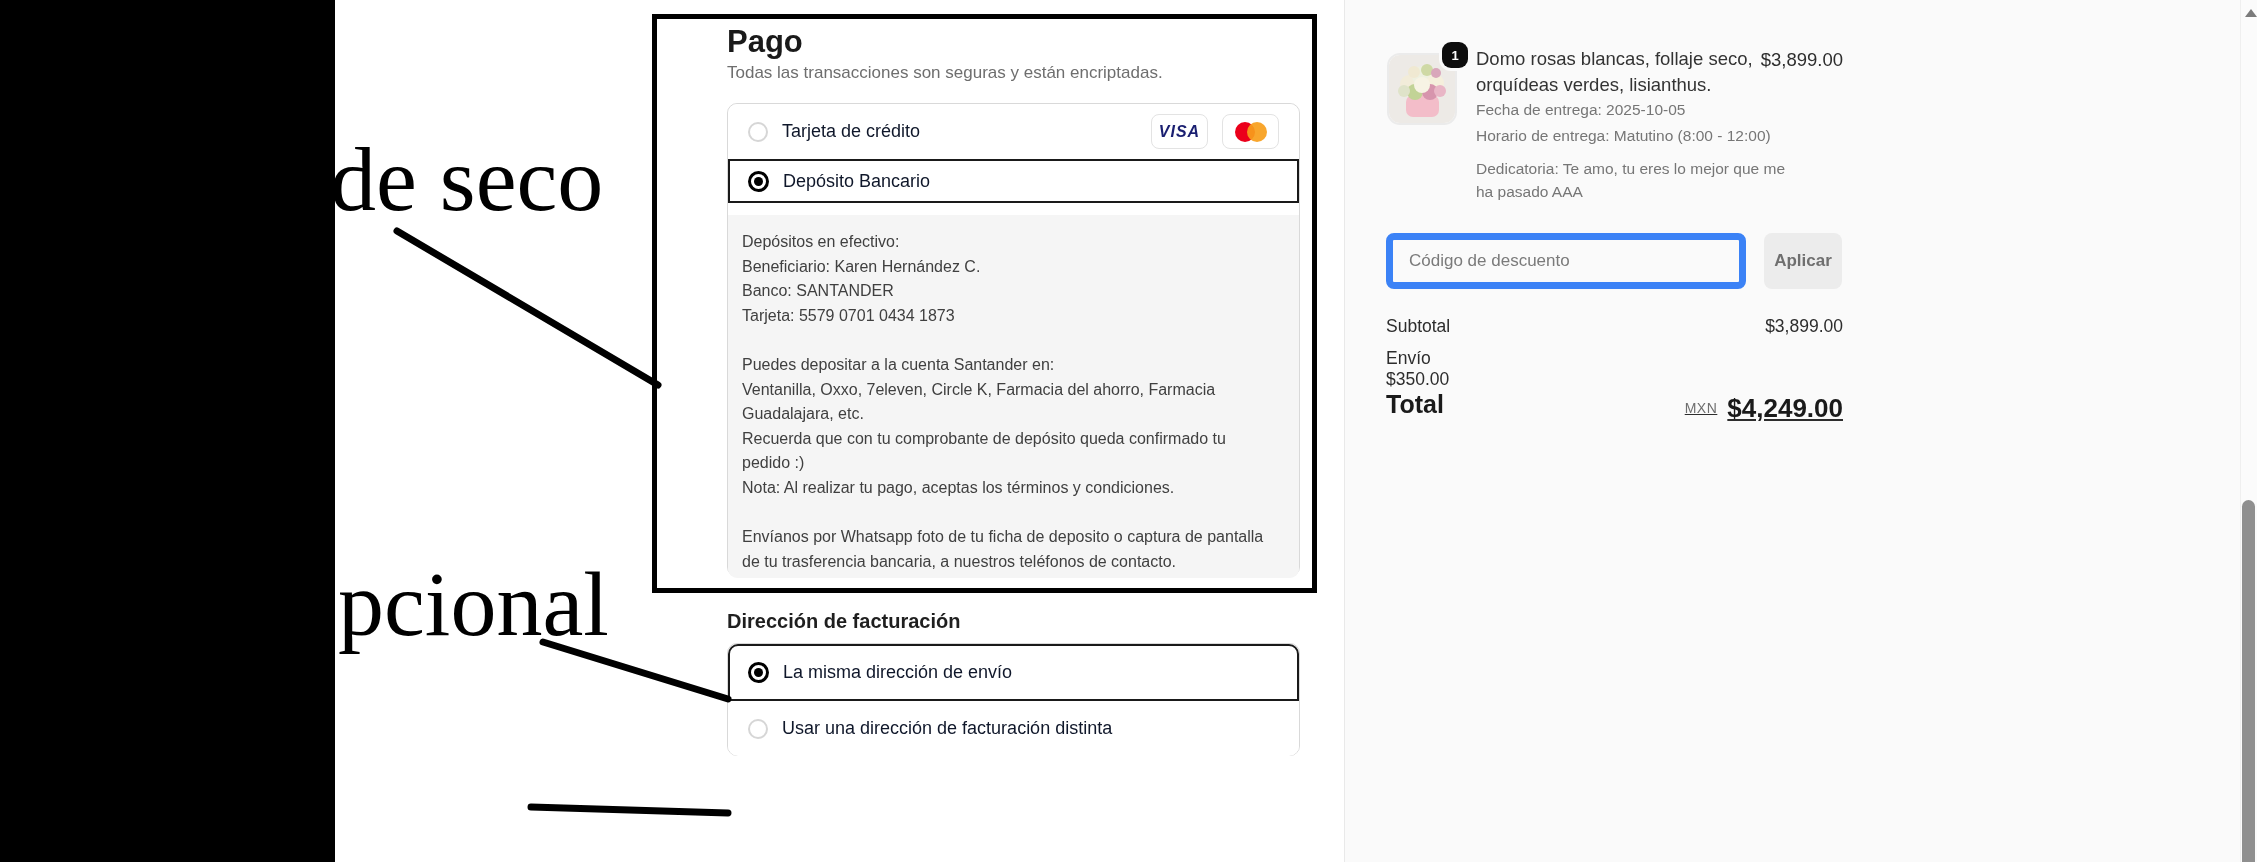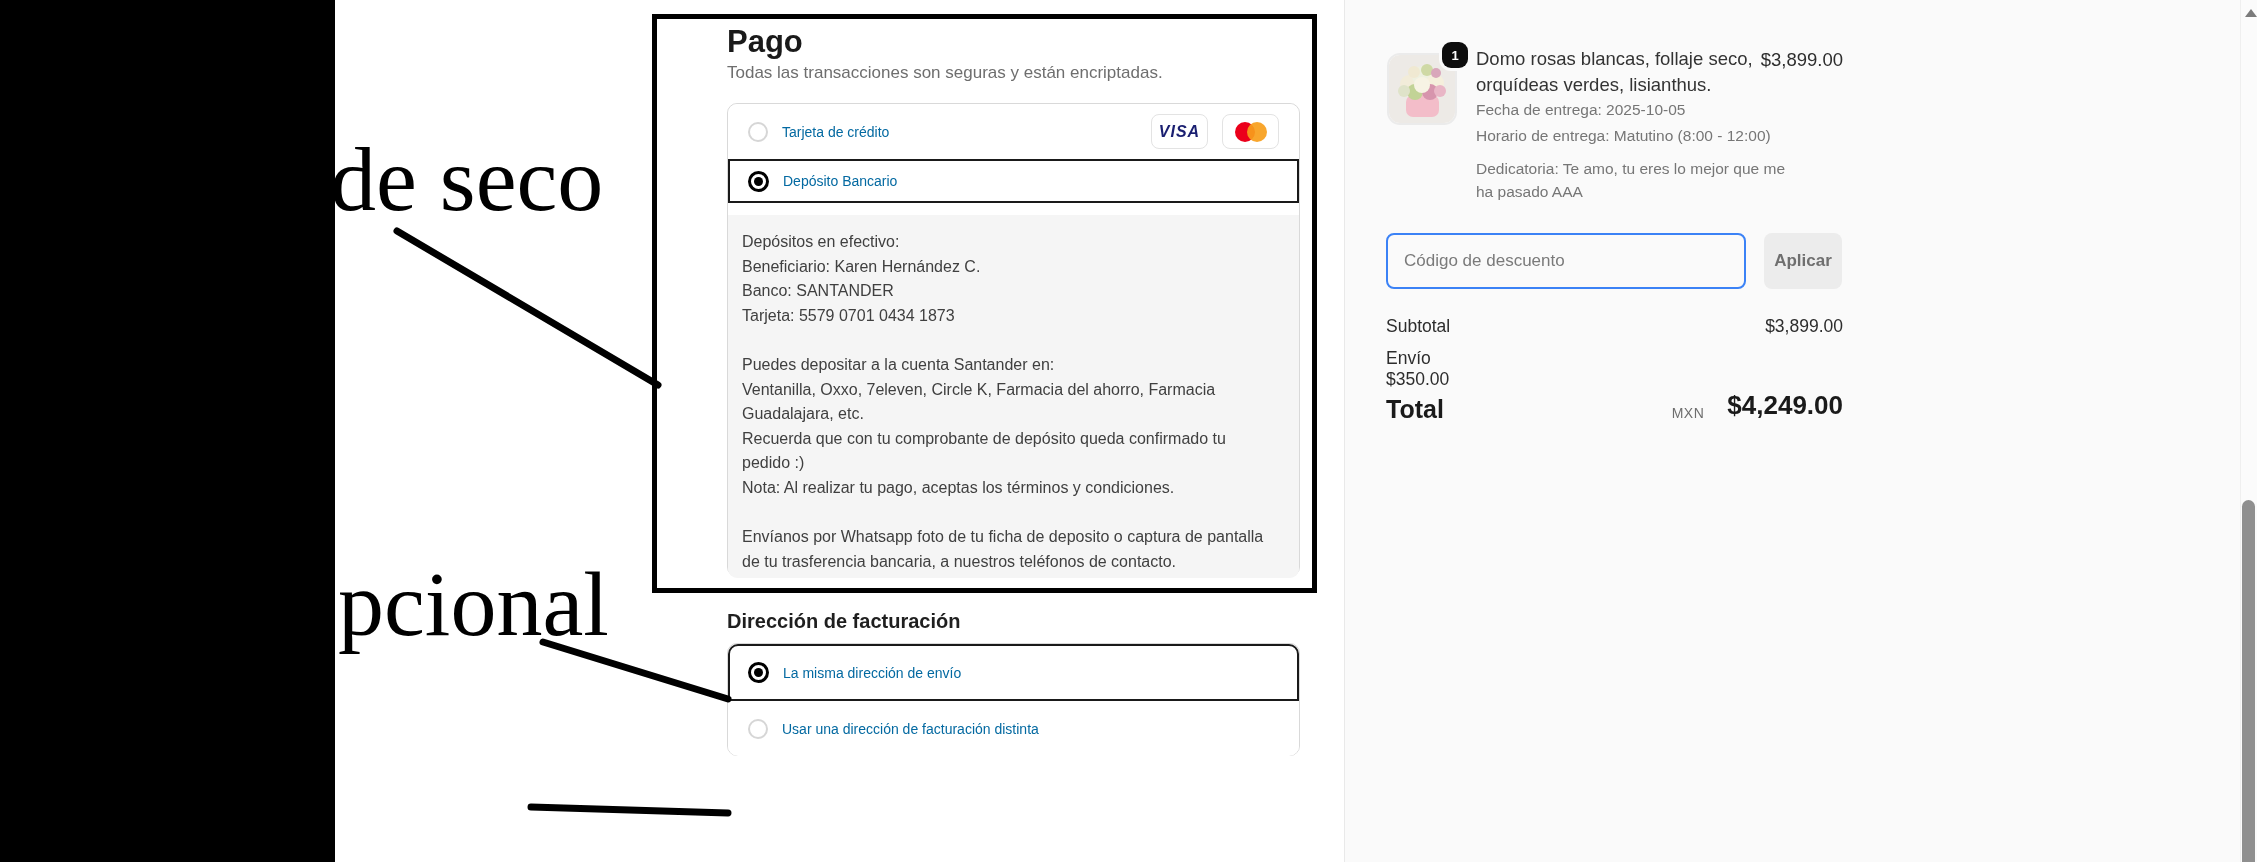--- a/index.html
+++ b/index.html
@@ -17,21 +17,21 @@
   .annot-rect { position:absolute; left:652px; top:14px; width:665px; height:579px; border:5px solid #000; z-index:15; pointer-events:none; }
 
   
   .pago-title { position:absolute; left:727px; top:24px; font-size:31px; font-weight:700; color:#1a1a1a; z-index:1; }
   .pago-subtitle { position:absolute; left:727px; top:63px; font-size:17px; color:#6e6e6e; z-index:1; }
 
   .methods-card { position:absolute; left:727px; top:103px; width:573px; height:474px; border:1px solid #d9d9d9; border-radius:10px; background:#fff; z-index:1; }
   .opt-row { position:absolute; left:0; width:100%; display:flex; align-items:center; padding:0 20px; gap:14px; background:#fff; }
   .opt-row.r1 { top:0; height:55px; border-radius:10px 10px 0 0; }
   .opt-row.r2 { top:55px; height:44px; box-shadow:inset 0 0 0 2px #1a1a1a; }
-  .opt-label { font-size:14px; color:#0369a1; }
+  .opt-label { font-size:18px; color:#0f172a; }
   .radio-off { width:20px; height:20px; border-radius:50%; border:2px solid #d6d6d6; background:#fff; flex:0 0 auto; }
   .radio-on  { width:21px; height:21px; border-radius:50%; border:3px solid #000; background:#fff; flex:0 0 auto; display:flex; align-items:center; justify-content:center; }
   .radio-on::after { content:""; width:9px; height:9px; border-radius:50%; background:#000; }
   .spacer { flex:1; }
   .brand-badge { width:57px; height:35px; background:#fff; border:1px solid #e3e3e3; border-radius:8px; display:flex; align-items:center; justify-content:center; flex:0 0 auto; }
   .visa-text { font-size:16px; font-weight:800; font-style:italic; color:#1a1f71; letter-spacing:1px; }
   .deposit-body { position:absolute; left:0; top:111px; width:100%; height:363px; background:#f5f5f5; border-radius:0 0 9px 9px; padding:15px 14px; font-size:16px; line-height:24.6px; color:#404040; white-space:pre; overflow:hidden; }
 
   .billing-title { position:absolute; left:727px; top:610px; font-size:20px; font-weight:600; color:#1f1f1f; z-index:1; }
   .billing-card { position:absolute; left:727px; top:643px; width:573px; height:113px; border:1px solid #d9d9d9; border-radius:10px; background:#fff; z-index:1; }
@@ -41,28 +41,28 @@
   .checkout-btn { position:absolute; left:727px; top:774px; width:573px; height:57px; background:#000; border:none; border-radius:8px; color:#fff; font-size:20px; font-weight:700; font-family:inherit; z-index:1; cursor:pointer; }
 
   
   .summary-panel { position:absolute; left:1344px; top:0; width:896px; height:862px; background:#fafafa; border-left:1px solid #e9e9e9; z-index:1; }
   .thumb { position:absolute; left:42px; top:53px; width:70px; height:72px; border:2px solid #ebebeb; border-radius:13px; background:#fff; overflow:hidden; }
   .qty-badge { position:absolute; left:97px; top:42px; width:26px; height:26px; background:#0d0d0d; border-radius:9px; color:#fff; font-size:13px; font-weight:700; display:flex; align-items:center; justify-content:center; box-shadow:0 0 0 3px #fafafa; }
   .prod-title { position:absolute; left:131px; top:46px; width:300px; font-size:18.5px; line-height:26px; color:#333; }
   .prod-price { position:absolute; top:49px; right:397px; font-size:18.5px; color:#2d2d2d; }
   .meta { position:absolute; left:131px; font-size:15.5px; line-height:23px; color:#767676; }
   .meta.date { top:98px; } .meta.time { top:124px; } .meta.dedic { top:157px; width:322px; }
-  .discount-input { position:absolute; left:41px; top:233px; width:360px; height:56px; border:2px solid #3b82f6; border-radius:8px; background:#fafafa; padding:0 16px; font-size:17px; color:#1d4ed8; font-family:inherit; }
+  .discount-input { position:absolute; left:41px; top:233px; width:360px; height:56px; border:7px solid #3b82f6; border-radius:8px; background:#fafafa; padding:0 16px; font-size:17px; color:#1d4ed8; font-family:inherit; }
   .discount-input::placeholder { color:#7a7a7a; }
   .apply-btn { position:absolute; left:419px; top:233px; width:78px; height:56px; background:#ececec; border:none; border-radius:8px; color:#6f6f6f; font-size:17px; font-family:inherit; cursor:pointer;font-weight:bold; }
   .total-line { position:absolute; left:41px; right:397px; display:flex; justify-content:space-between; align-items:baseline; font-size:17.5px; color:#2d2d2d; }
   .total-line.sub { top:316px; } .total-line.ship { top:348px;flex-direction:column; }
   .total-line.grand { top:390px; }
   .grand-label { font-size:25px; font-weight:700; color:#1a1a1a; }
-  .grand-right { display:flex; align-items:flex-end; gap:23px; }
+  .grand-right { display:flex; align-items:center; gap:10px;text-decoration:underline; }
   .currency { font-size:14px; color:#6e6e6e; letter-spacing:0.5px; }
   .grand-value { font-size:26px; font-weight:700; color:#1a1a1a; }
 
   
   .scroll-track { position:absolute; left:2240px; top:0; width:17px; height:862px; background:#fbfbfb; border-left:1px solid #efefef; z-index:2; }
   .scroll-up { position:absolute; left:2245px; top:9px; width:0; height:0; border-left:6px solid transparent; border-right:6px solid transparent; border-bottom:8px solid #7b7b7b; z-index:3; }
   .scroll-thumb { position:absolute; left:2242px; top:500px; width:13px; height:362px; background:#8f8f8f; border-radius:7px 7px 0 0; z-index:3; }
 </style>
 </head>
 <body>

